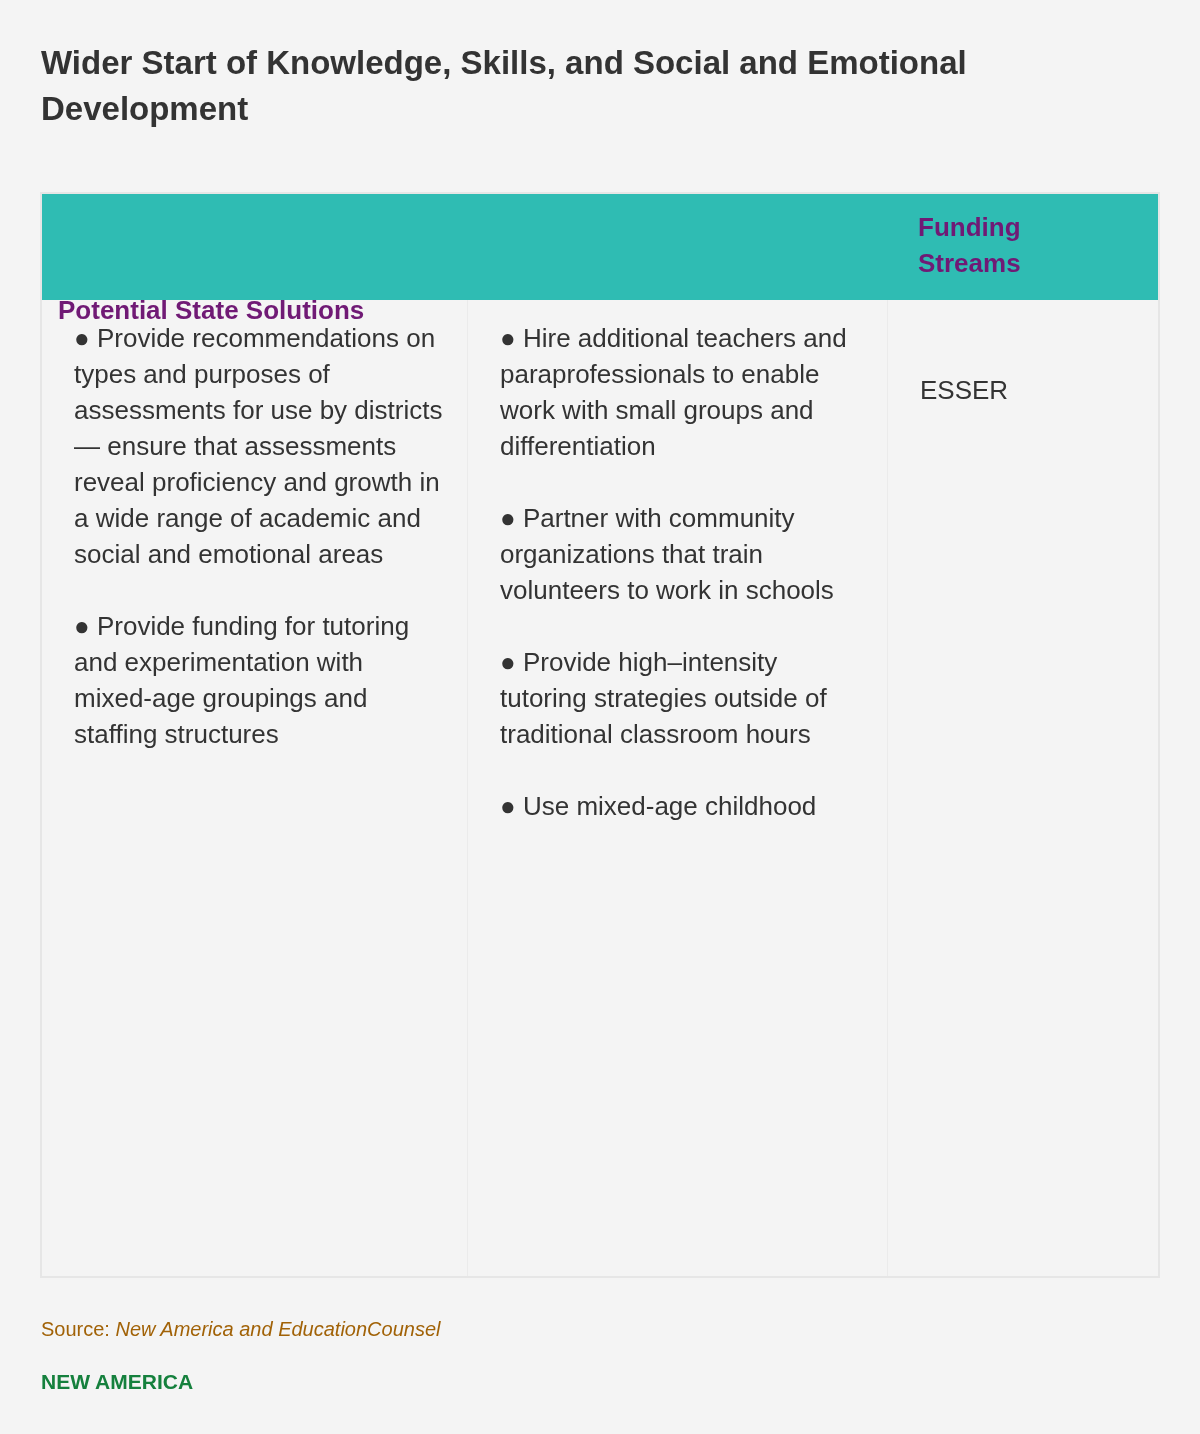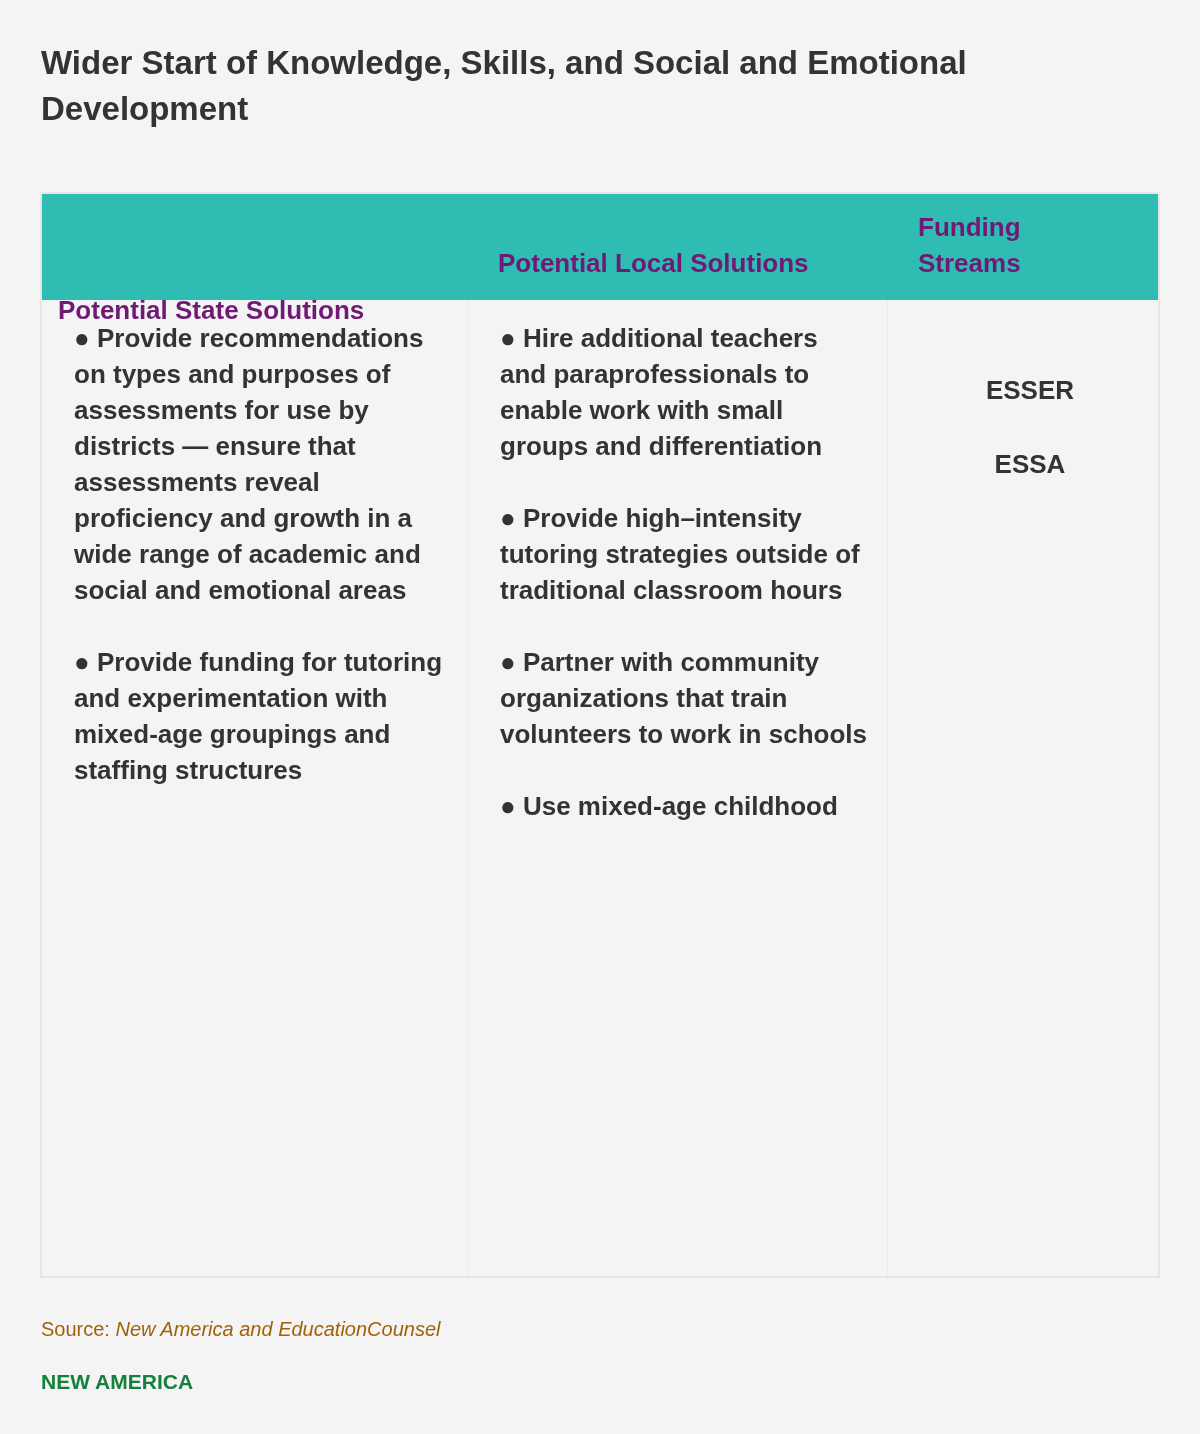--- a/index.html
+++ b/index.html
@@ -27,60 +27,58 @@
   }
   .th {
     position: absolute; font-size: 26px; font-weight: bold; line-height: 36px; color: #701a75;
   }
   .th1 { left: 16px; top: 51px; margin-top: 47px; }
   .th2 { left: 456px; top: 51px; }
   .th3 { left: 876px; top: 15px; width: 150px; }
   .col-div { position: absolute; top: 106px; bottom: 0; width: 1px; background: #ebebeb; }
   .cell {
     position: absolute; top: 126px;
-    font-size: 26px; line-height: 36px; color: #333333; font-weight: bold;
+    font-size: 26px; line-height: 36px; color: #333333;
   }
   .c1 { left: 32px; width: 370px; }
   .c2 { left: 458px; width: 370px; }
   .c3 { left: 878px; width: 220px; top: 178px; }
   .bullet { margin: 0 0 36px 0; }
-  .fund { margin: 0 0 38px 0; text-align: center; }
+  .fund { margin: 0 0 38px 0; }
   .source { position: absolute; left: 41px; top: 1318px; font-size: 20px; color: #a16207; }
   .source i { font-style: italic; }
   .brand { position: absolute; left: 41px; top: 1370px; font-size: 21px; font-weight: bold; color: #15803d; }
 </style>
 </head>
 <body>
 
 <h1 class="title">Wider Start of Knowledge, Skills, and Social and Emotional Development</h1>
 
 <div class="table">
   <div class="thead">
     <div class="th th1">Potential State Solutions</div>
-    <div class="th th2">Potential Local Solutions</div>
     <div class="th th3">Funding Streams</div>
   </div>
   <div class="col-div" style="left:425px;"></div>
   <div class="col-div" style="left:845px;"></div>
 
   <div class="cell c1">
     <p class="bullet">● Provide recommendations on types and purposes of assessments for use by districts — ensure that assessments reveal proficiency and growth in a wide range of academic and social and emotional areas</p>
     <p class="bullet">● Provide funding for tutoring and experimentation with mixed-age groupings and staffing structures</p>
   </div>
 
   <div class="cell c2">
     <p class="bullet">● Hire additional teachers and paraprofessionals to enable work with small groups and differentiation</p>
+    <p class="bullet">● Partner with community organizations that train volunteers to work in schools</p>
     <p class="bullet">● Provide high–intensity tutoring strategies outside of traditional classroom hours</p>
-    <p class="bullet">● Partner with community organizations that train volunteers to work in schools</p>
     <p class="bullet">● Use mixed-age childhood</p>
   </div>
 
   <div class="cell c3">
     <p class="fund">ESSER</p>
-    <p class="fund">ESSA</p>
   </div>
 </div>
 
 <div class="source">
   <span>Source:</span>
   <i>New America and EducationCounsel</i>
 </div>
 
 <div class="brand">NEW AMERICA</div>
 

